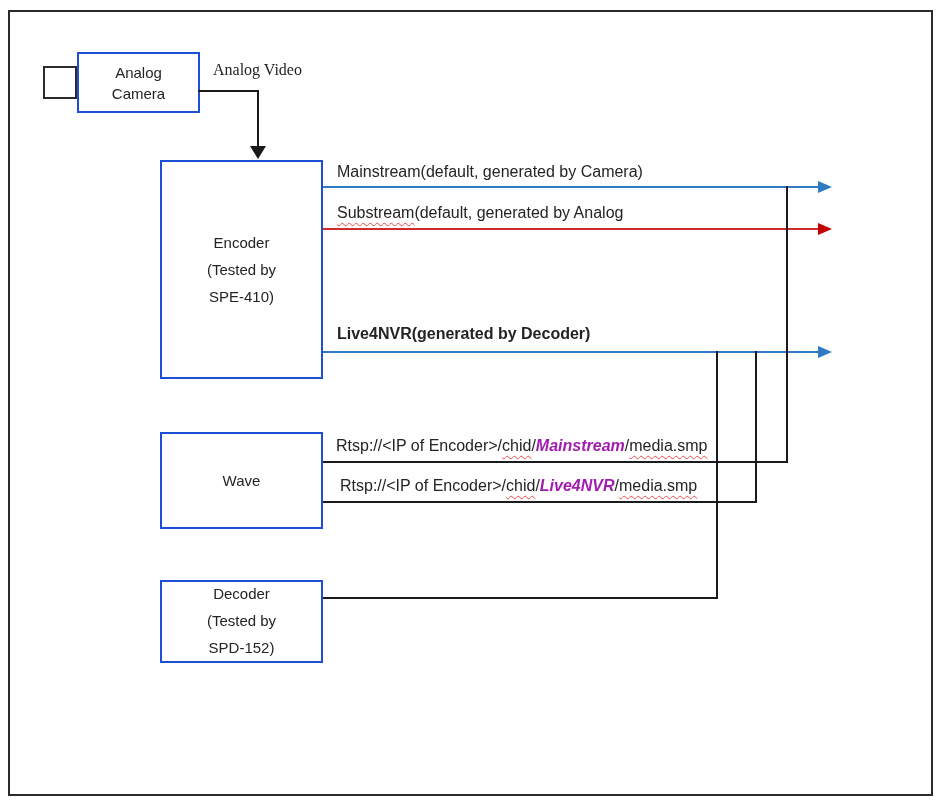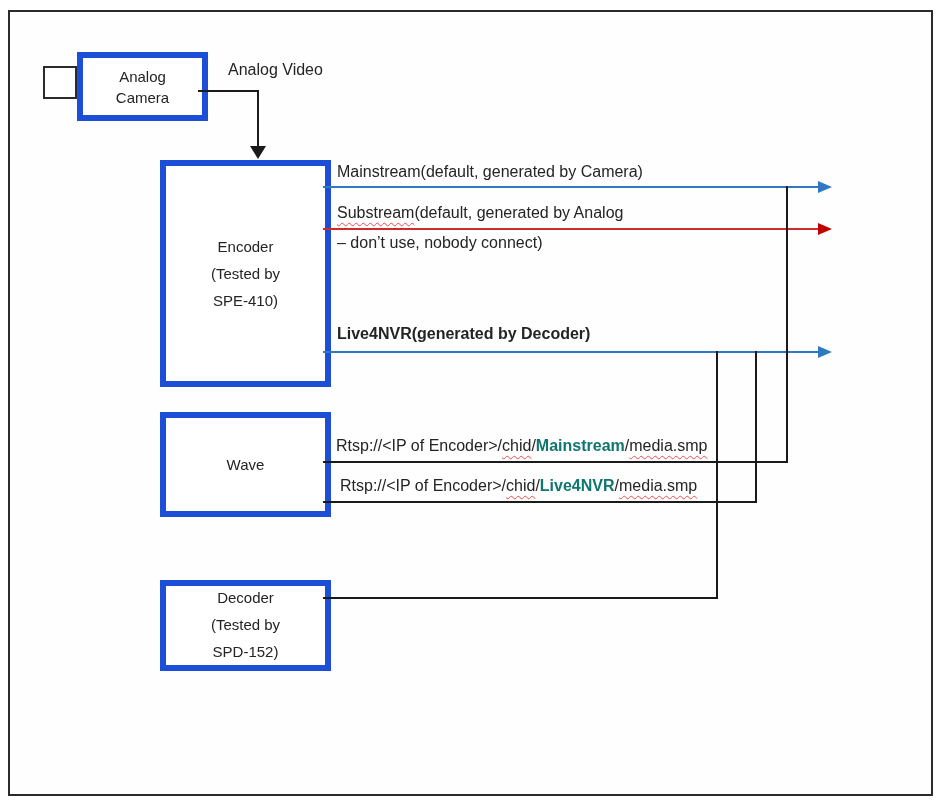--- a/index.html
+++ b/index.html
@@ -14,33 +14,33 @@
   }
   .outer-border {
     position: absolute;
     left: 8px; top: 10px;
     width: 921px; height: 782px;
     border: 2px solid #2b2b2b;
     background: #fefefe;
   }
   .box {
     position: absolute;
-    border: 6px solid #1d4ed8;
+    border: 2px solid #1d4ed8;
     background: #ffffff;
     display: flex;
     align-items: center;
     justify-content: center;
     text-align: center;
     font-size: 15px;
     line-height: 27px;
     white-space: pre-line;
   }
   .camera-box   { left: 77px;  top: 52px;  width: 119px; height: 57px; line-height: 21px; }
   .encoder-box  { left: 160px; top: 160px; width: 159px; height: 215px; text-align: center; }
-  .wave-box     { left: 160px; top: 412px; width: 159px; height: 93px; }
+  .wave-box     { left: 160px; top: 432px; width: 159px; height: 93px; }
   .decoder-box  { left: 160px; top: 580px; width: 159px; height: 79px; align-items: flex-end; }
   .lens {
     position: absolute;
     left: 43px; top: 66px;
     width: 30px; height: 29px;
     border: 2px solid #2b2b2b;
     background: #ffffff;
   }
   .lbl {
     position: absolute;
@@ -60,21 +60,21 @@
     border-left: 14px solid #2e79c2;
   }
   .arrow-right.red { border-left-color: #c00000; }
   .arrow-down {
     position: absolute;
     width: 0; height: 0;
     border-left: 8px solid transparent;
     border-right: 8px solid transparent;
     border-top: 13px solid #1a1a1a;
   }
-  .stream-word { color: #0f766e; font-weight: 700; }
+  .stream-word { color: #a21caf; font-weight: 700; font-style: italic; }
   .squiggle {
     text-decoration-line: underline;
     text-decoration-style: wavy;
     text-decoration-color: #ee4b4b;
     text-decoration-thickness: 1px;
     text-underline-offset: 4px;
     text-align: right;
   }
 </style>
 </head>
@@ -82,40 +82,39 @@
 
 <div class="canvas">
 
   <div class="outer-border"></div>
 
   <div class="lens"></div>
   <div class="box camera-box">
     <span>Analog
 Camera</span>
   </div>
-  <div class="lbl" style="left:228px; top:60px;">Analog Video</div>
+  <div class="lbl" style="left:213px; top:60px;font-family:Liberation Serif, serif;">Analog Video</div>
 
   <div class="hline" style="left:198px; top:90px; width:61px;"></div>
   <div class="vline" style="left:257px; top:90px; height:56px;"></div>
   <div class="arrow-down" style="left:250px; top:146px;"></div>
 
   <div class="box encoder-box">
     <span>Encoder
 (Tested by
 SPE-410)</span>
   </div>
 
   <div class="lbl" style="left:337px; top:162px;">Mainstream(default, generated by Camera)</div>
   <div class="hline blue" style="left:323px; top:186px; width:496px;"></div>
   <div class="arrow-right" style="left:818px; top:181px;"></div>
 
   <div class="lbl" style="left:337px; top:203px;"><span class="squiggle">Substream</span><span>(default, generated by Analog</span></div>
   <div class="hline red" style="left:323px; top:228px; width:496px;"></div>
   <div class="arrow-right red" style="left:818px; top:223px;"></div>
-  <div class="lbl" style="left:337px; top:233px;">– don’t use, nobody connect)</div>
 
   <div class="lbl" style="left:337px; top:324px;font-weight:bold;">Live4NVR(generated by Decoder)</div>
   <div class="hline blue" style="left:323px; top:351px; width:496px;"></div>
   <div class="arrow-right" style="left:818px; top:346px;"></div>
 
   <div class="box wave-box">
     <span>Wave</span>
   </div>
 
   <div class="lbl" style="left:336px; top:436px;"><span>Rtsp://&lt;IP of Encoder&gt;/</span><span class="squiggle">chid</span><span>/</span><span class="stream-word">Mainstream</span><span>/</span><span class="squiggle">media.smp</span></div>

